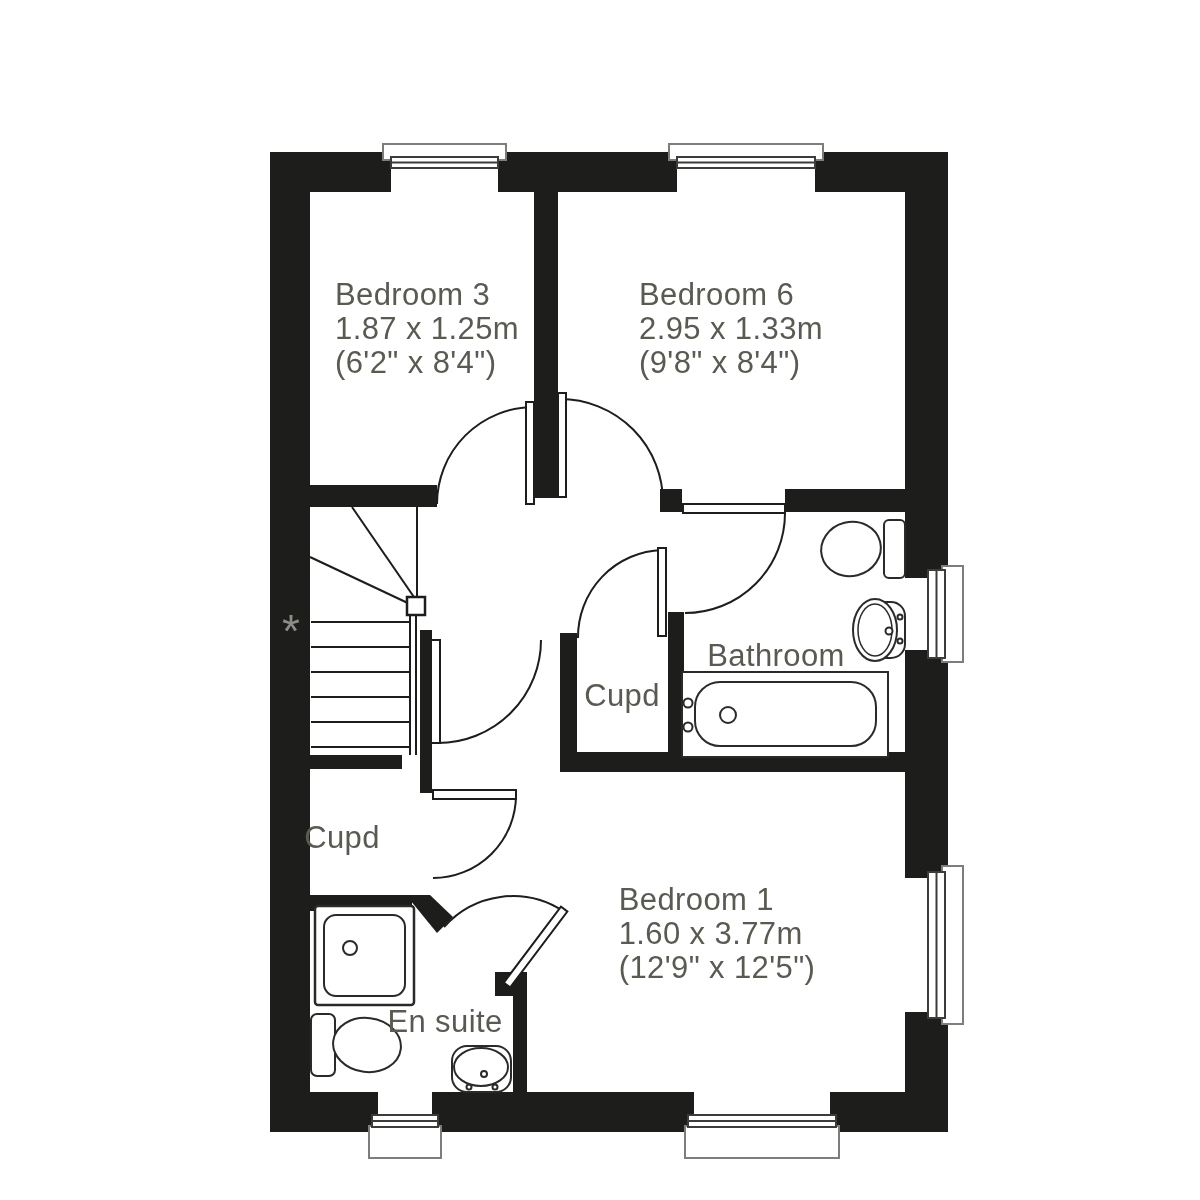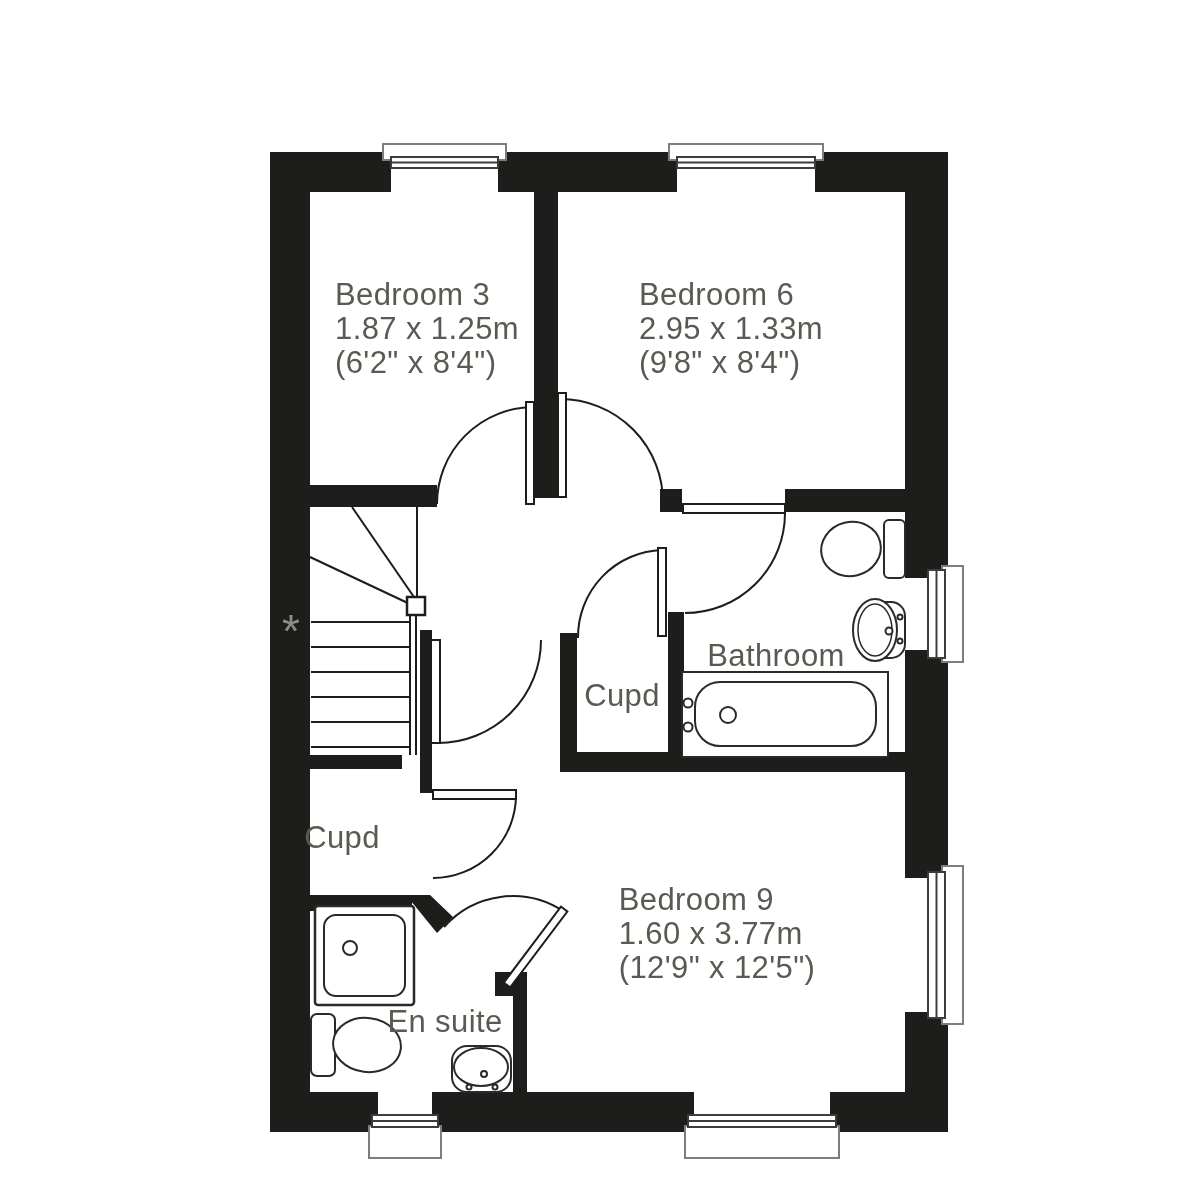--- a/index.html
+++ b/index.html
@@ -204,20 +204,20 @@
 
   <div class="room-label" style="left:342px; top:838px;">
     <div>Cupd</div>
   </div>
 
   <div class="room-label" style="left:445px; top:1022px;">
     <div>En suite</div>
   </div>
 
   <div class="room-label" style="left:717px; top:934px;">
-    <div>Bedroom 9</div>
+    <div>Bedroom 1</div>
     <div>1.60 x 3.77m</div>
     <div>(12'9" x 12'5")</div>
   </div>
 
   <div class="asterisk-label" style="left:291px; top:631px;">*</div>
 
 </div>
 
 </body></html>

